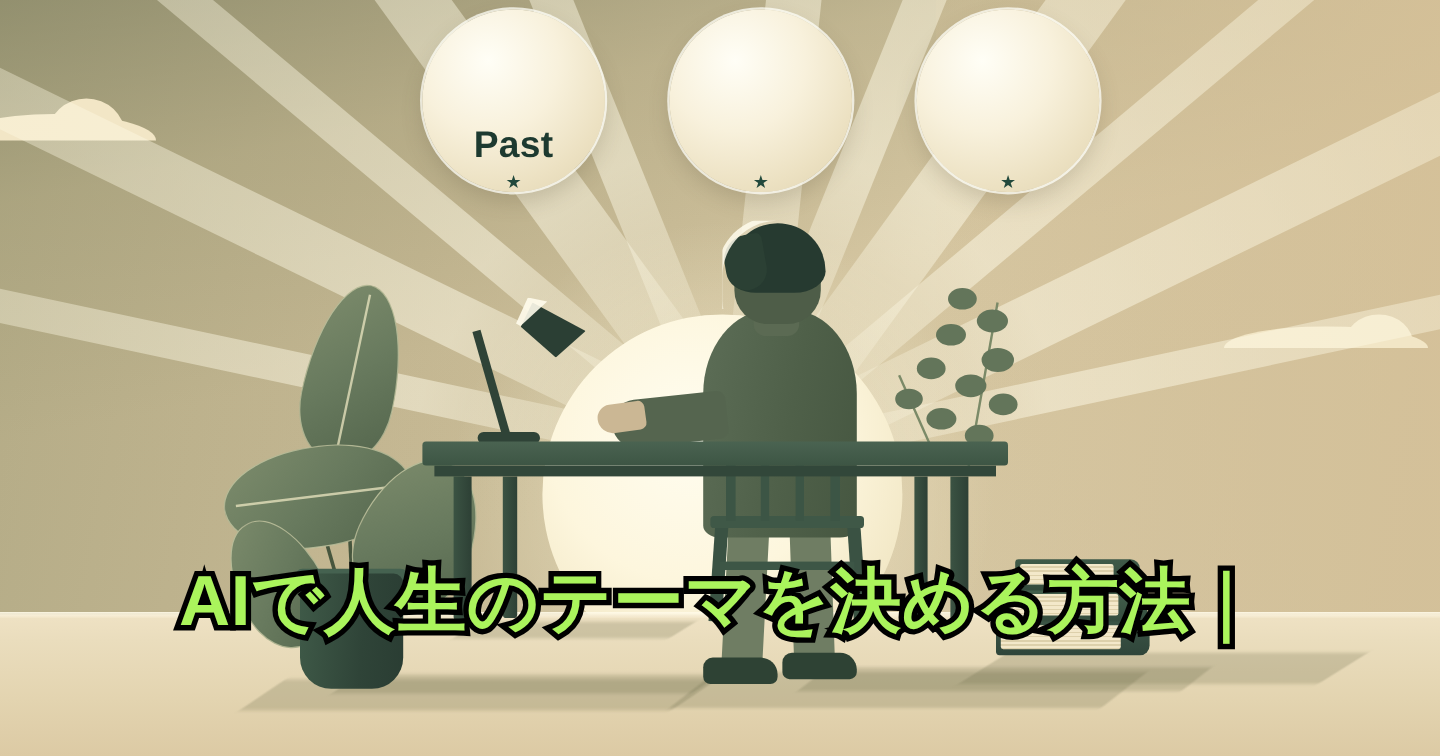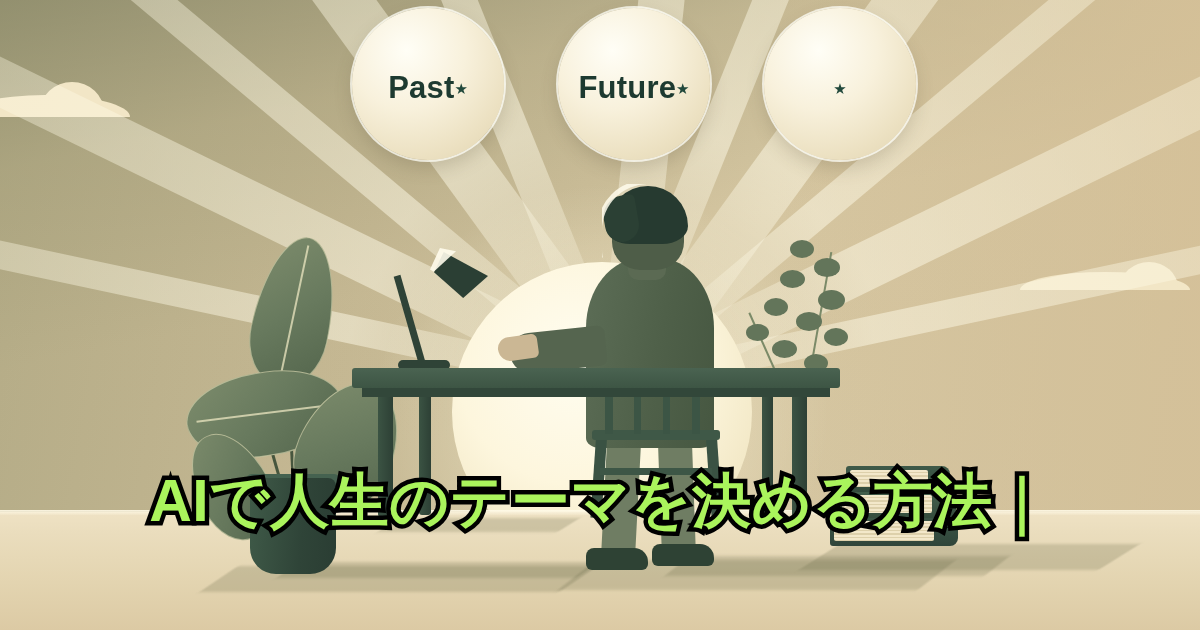--- a/index.html
+++ b/index.html
@@ -219,21 +219,21 @@
   .shadow.sd4{left:690px;top:556px;width:320px;height:20px;transform:skewX(-52deg);transform-origin:left top;}
   .shadow.sd5{left:840px;top:544px;width:300px;height:26px;transform:skewX(-58deg);transform-origin:left top;}
   .shadow.sd6{left:400px;top:518px;width:180px;height:14px;transform:skewX(-58deg);transform-origin:left top;}
 
   
   .badges{position:absolute;left:0;top:0;width:1200px;height:175px;}
   .badge{
     position:absolute;top:8px;width:152px;height:152px;border-radius:50%;
     background:radial-gradient(circle at 36% 28%,#fffef6 0%,#f8f1dc 40%,#ece1c2 72%,#dfd2ae 100%);
     box-shadow:0 0 0 2px rgba(255,255,248,.75), 0 8px 18px rgba(90,84,58,.22);
-    display:flex;flex-direction:row;align-items:center;justify-content:center;
+    display:flex;flex-direction:column;align-items:center;justify-content:flex-end;
   }
   .badge.b-past{left:352px;}
   .badge.b-future{left:558px;}
   .badge.b-values{left:764px;}
   .badge-label{
     font-size:31px;font-weight:bold;color:#1d3a30;letter-spacing:.2px;
     line-height:1;margin-top:6px;
   }
   .badge-star{font-size:15px;color:#22493c;line-height:1;margin-top:9px;}
 
@@ -372,21 +372,20 @@
     <div class="book b1"></div>
     <div class="pages p1"></div>
   </div>
 
   <div class="badges">
     <div class="badge b-past">
       <div class="badge-label">Past</div>
       <div class="badge-star">★</div>
     </div>
     <div class="badge b-future">
-      <div class="badge-label">Future</div>
       <div class="badge-star">★</div>
     </div>
     <div class="badge b-values">
       <div class="badge-star">★</div>
     </div>
   </div>
 
   <div class="title">
     <span class="title-line">AIで人生のテーマを決める方法｜</span>
     

